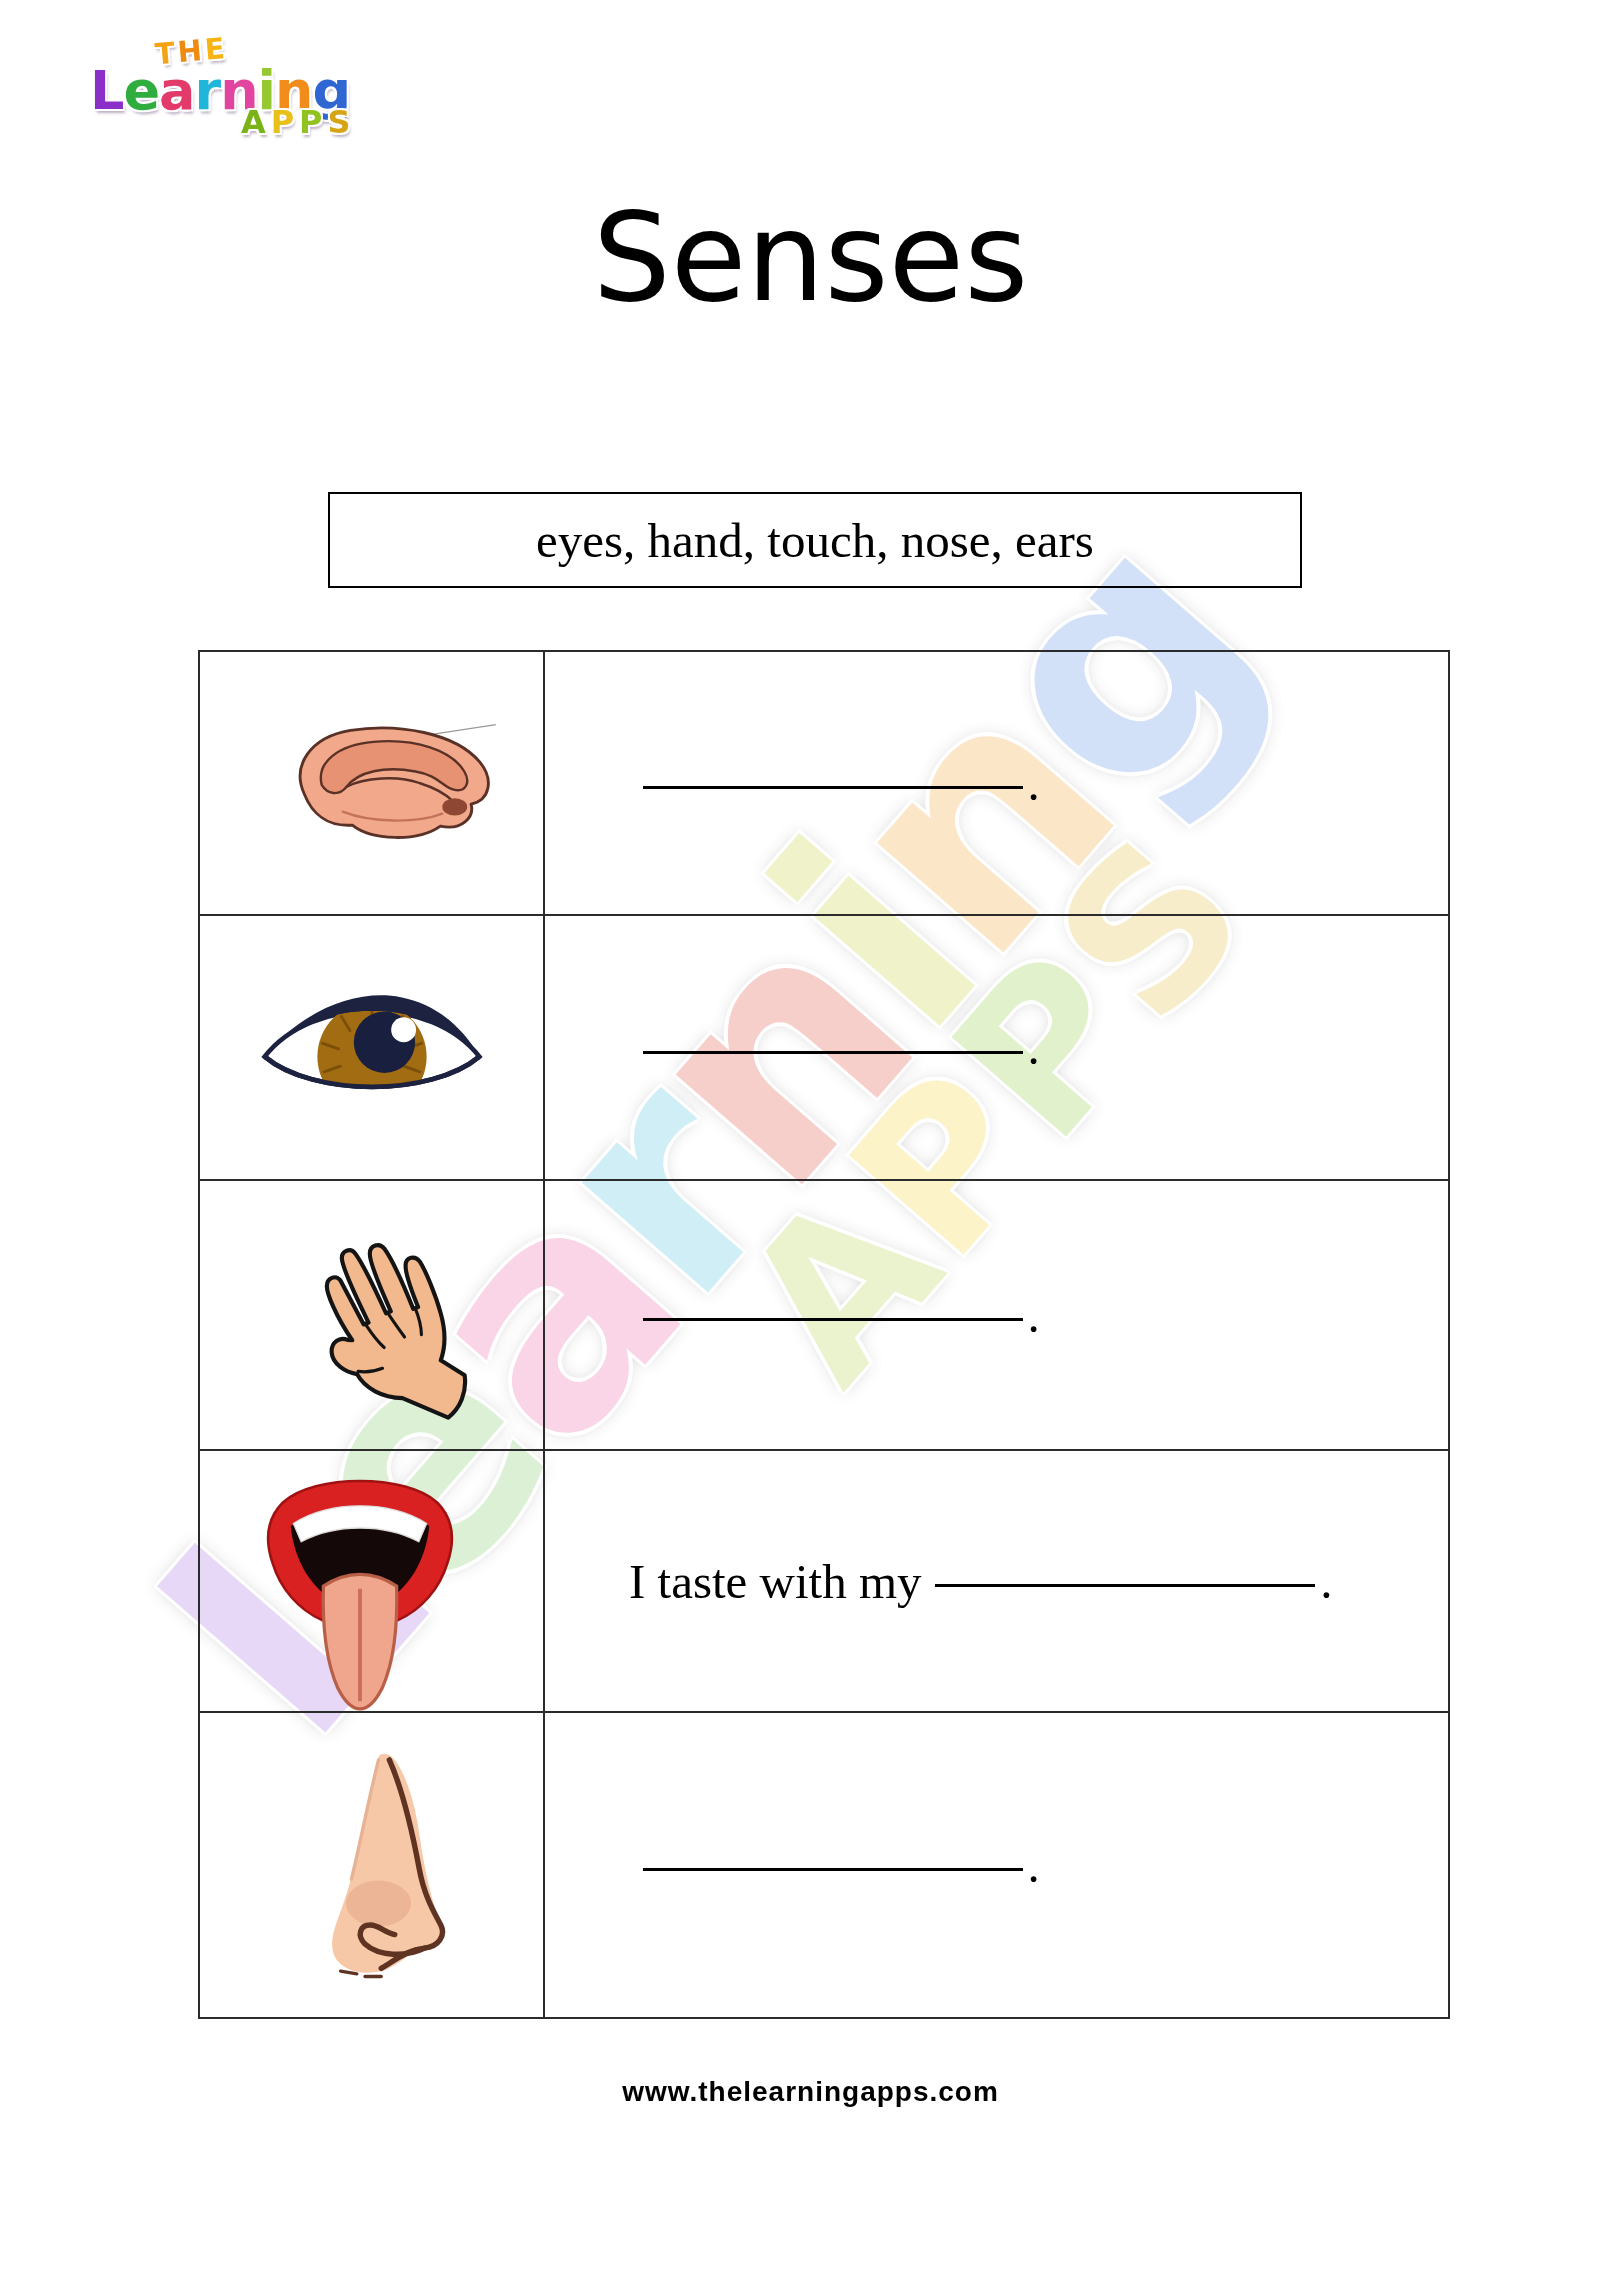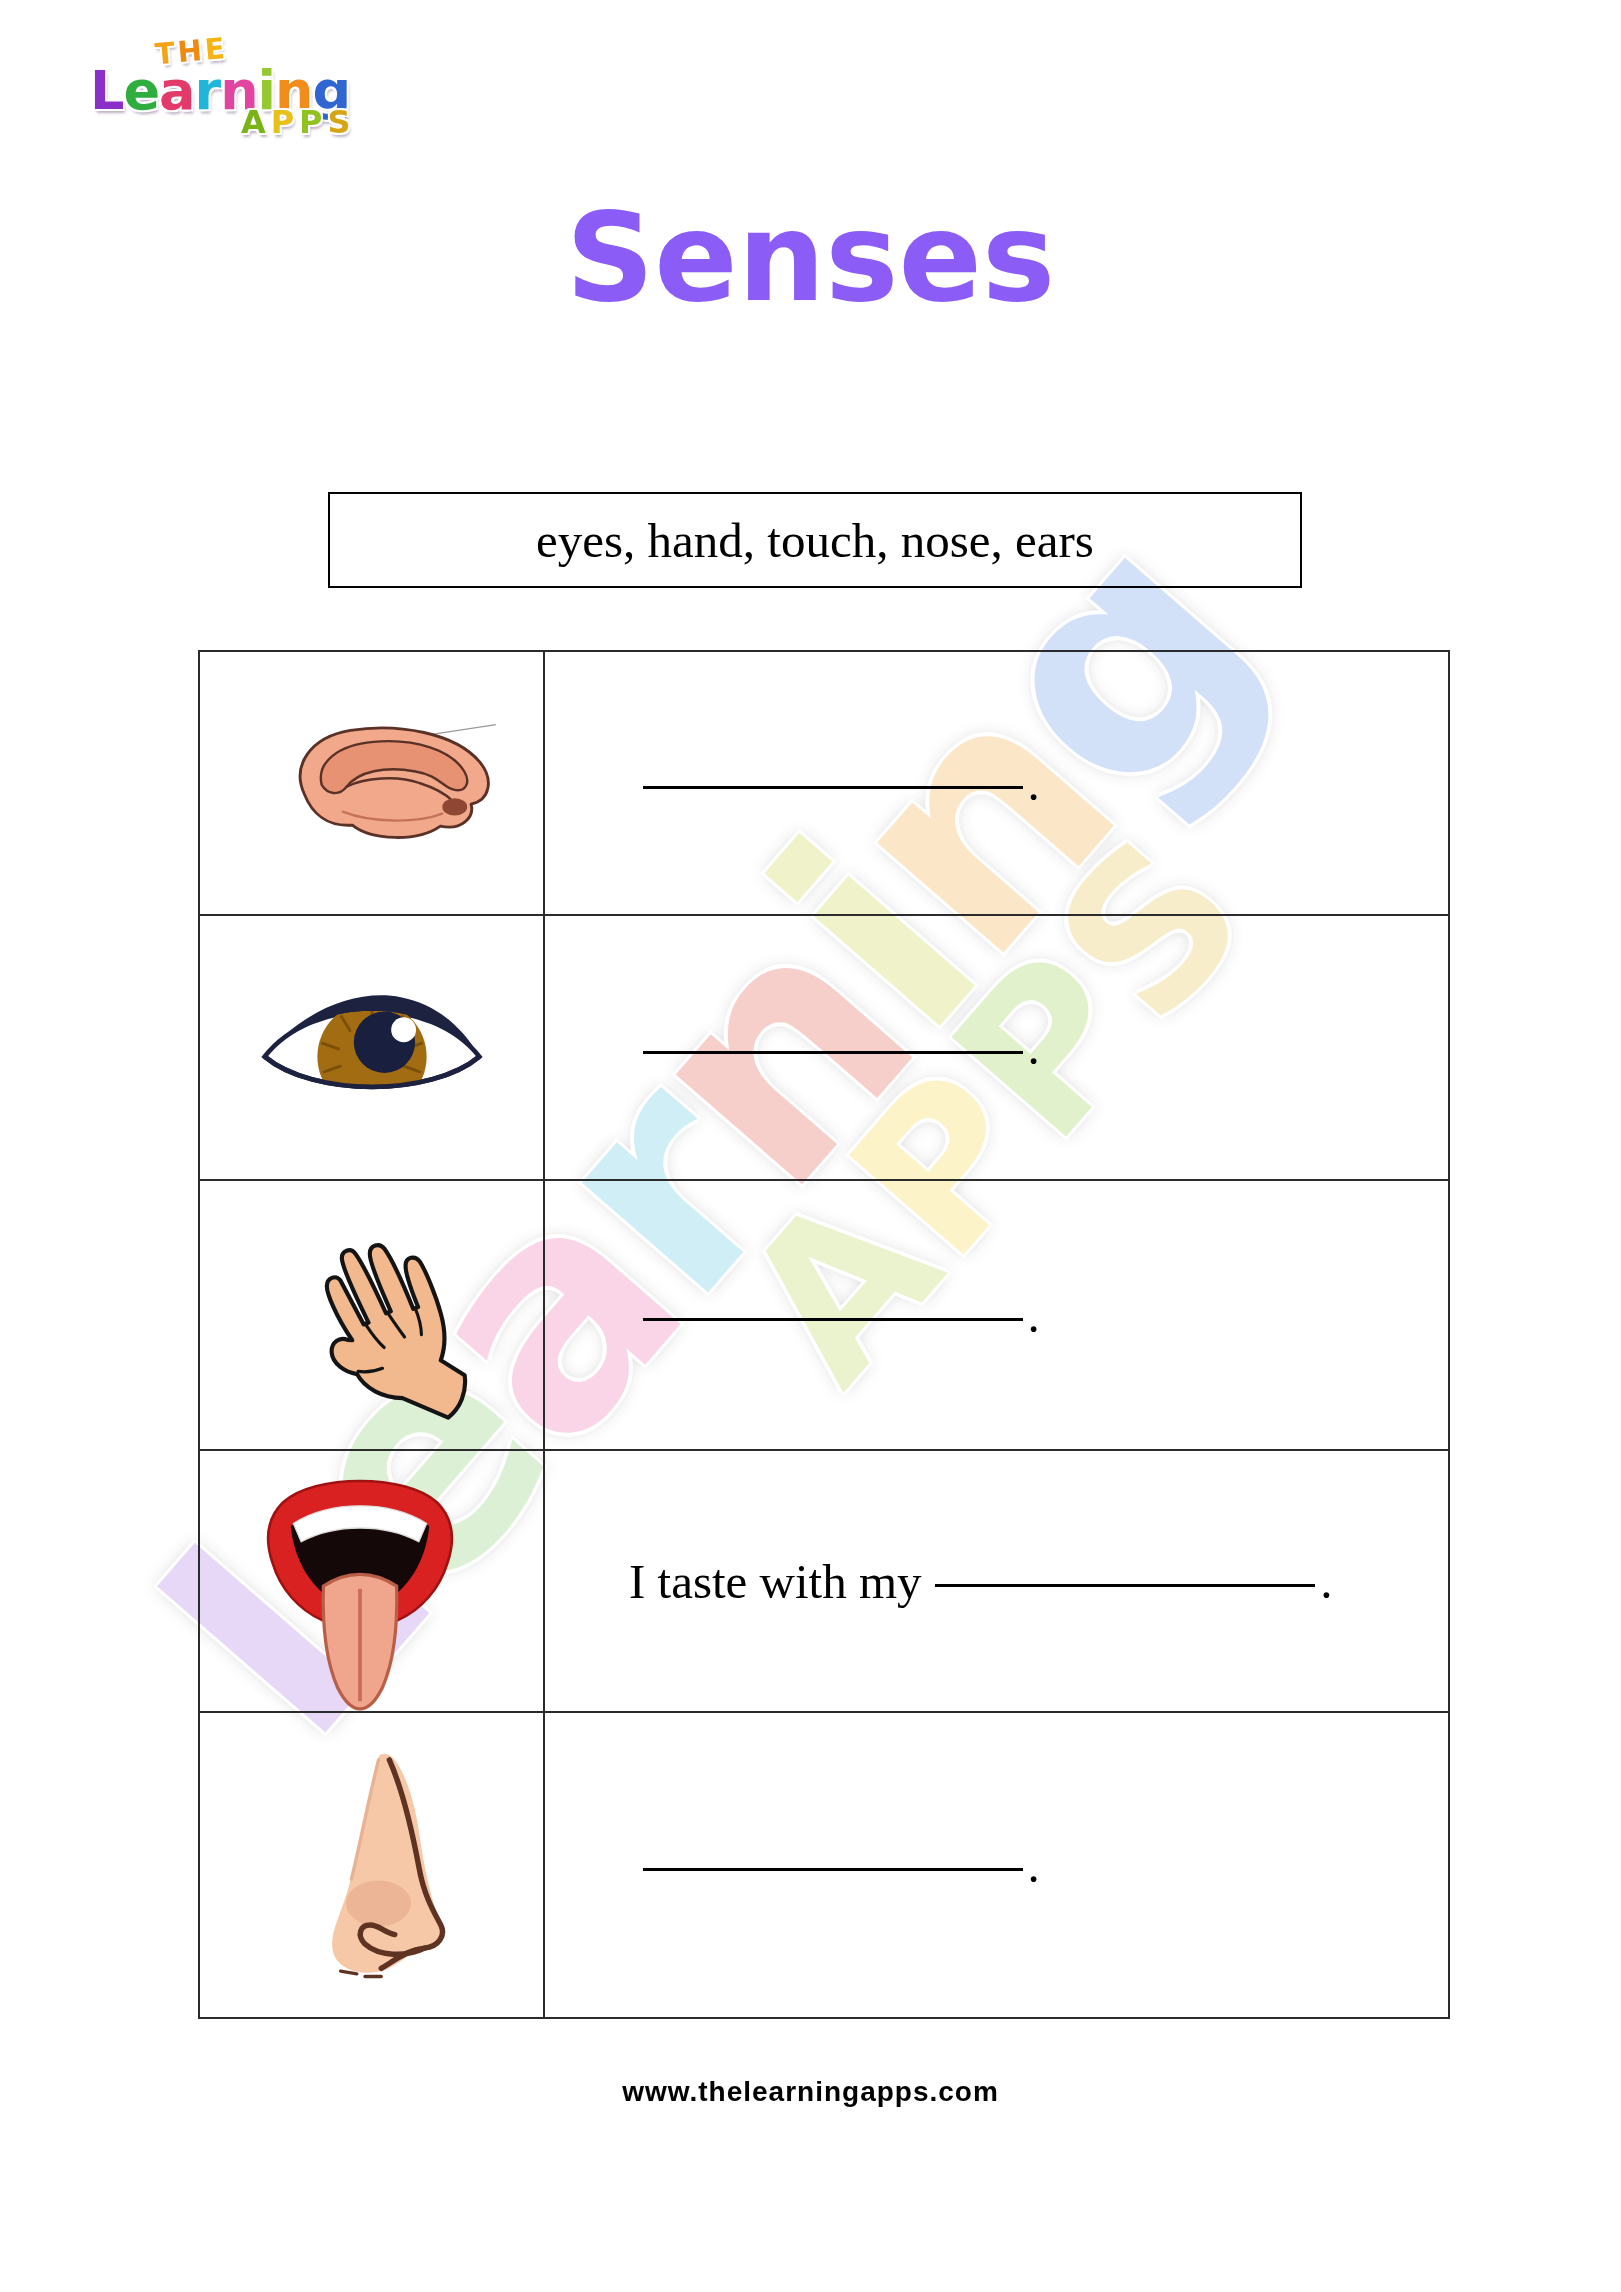--- a/index.html
+++ b/index.html
@@ -33,22 +33,22 @@
   .logo-learning {font-size:54px; letter-spacing:-1px; margin-top:-2px;}
   .logo-apps {font-size:32px; margin-left:151px; margin-top:-11.8px; letter-spacing:4.9px;}
   .logo span {
     text-shadow:-2px -2px 0 #fff, 2px -2px 0 #fff, -2px 2px 0 #fff, 2px 2px 0 #fff,
                 2px 3.9px 2.9px rgba(60,30,80,0.35);
   }
 
   
   .title {
     position:absolute; top:186px; left:0; width:100%; text-align:center; z-index:2;
-    font-family:"DejaVu Sans", sans-serif; font-weight:700; font-size:123px;
-    letter-spacing:0; color:#8b5cf6;
+    font-family:"DejaVu Sans", sans-serif; font-weight:400; font-size:123px;
+    letter-spacing:0; color:#000000;
   }
   .question {
     position:absolute; left:196px; top:402px; z-index:2;
     font-size:48px; white-space:nowrap;
   }
   .word-bank {
     position:absolute; left:328px; top:492px; width:970px; height:92px; z-index:2;
     border:2px solid #000; display:flex; align-items:center; justify-content:center;
     font-size:49px; background:transparent;
   }

